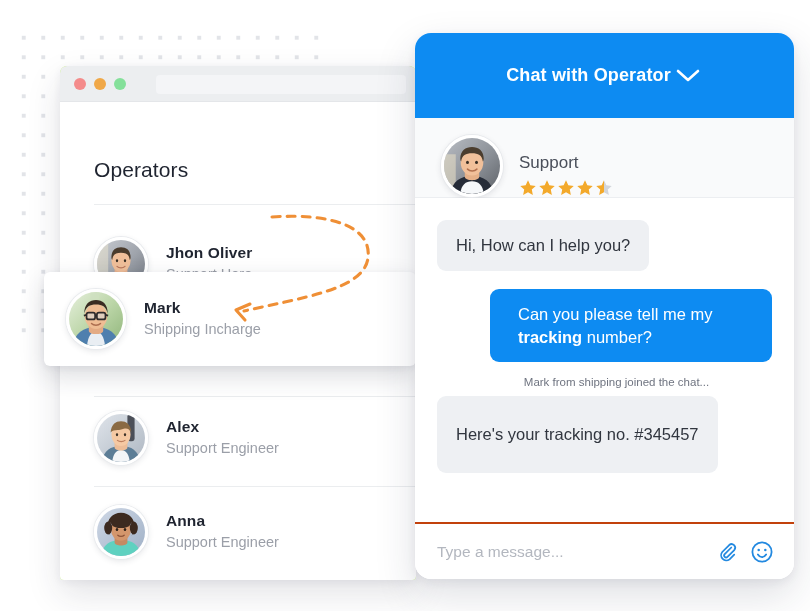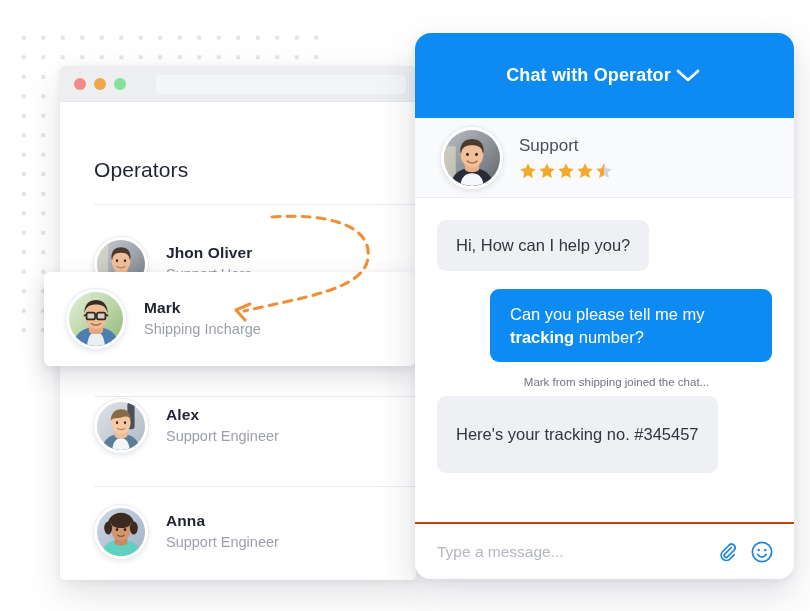--- a/index.html
+++ b/index.html
@@ -165,21 +165,21 @@
   .chevron-btn {
     width: 34px; height: 34px;
     display: flex; align-items: center; justify-content: center;
   }
 
   .chat-operator {
     height: 80px;
     background: #f9fafb;
     border-bottom: 1px solid #eceef1;
     display: flex;
-    align-items: center;
+    align-items: flex-end;
     padding-left: 26px;
     flex: 0 0 80px;
   }
   .chat-op-avatar {
     width: 62px; height: 62px; border-radius: 50%;
     flex: 0 0 62px;
     border: 3px solid #fff;
     box-shadow: 0 0 0 1px #e7e9ec, 0 2px 6px rgba(40,44,60,.12);
     overflow: hidden;
   }
@@ -213,21 +213,21 @@
   .bubble.in {
     background: #eef0f3;
     color: #31363f;
     align-self: flex-start;
   }
   .bubble.out {
     background: #0d8bf2;
     color: #ffffff;
     align-self: flex-end;
     max-width: 282px;
-    padding: 14px 20px;
+    padding: 14px 28px;
   }
   .bubble.out b { font-weight: bold; }
   .bubble.wide {
     max-width: 320px;
     align-self: flex-start;
     padding: 27px 19px;
     font-size: 16.5px;
   }
   .sysnote {
     align-self: center;
@@ -309,21 +309,21 @@
         </div>
         <div class="op-meta">
           <div class="op-name">Jhon Oliver</div>
           <div class="op-role">Support Hero</div>
         </div>
       </div>
 
       <div class="op-divider" style="top:206px"></div>
       <div class="op-divider" style="top:294px"></div>
 
-      <div class="op-row" style="top:280px">
+      <div class="op-row" style="top:292px">
         <div class="op-avatar">
           <svg viewBox="0 0 60 60" aria-hidden="true">
             <defs>
               <linearGradient id="bgA" x1="0" y1="0" x2="1" y2="1">
                 <stop offset="0%" stop-color="#dfe4ea"></stop>
                   <stop offset="100%" stop-color="#aeb7c2"></stop>
               </linearGradient>
             </defs>
             <rect width="60" height="60" fill="url(#bgA)"></rect>
             <rect x="38" y="0" width="9" height="34" rx="3" fill="#4b4f58"></rect>

